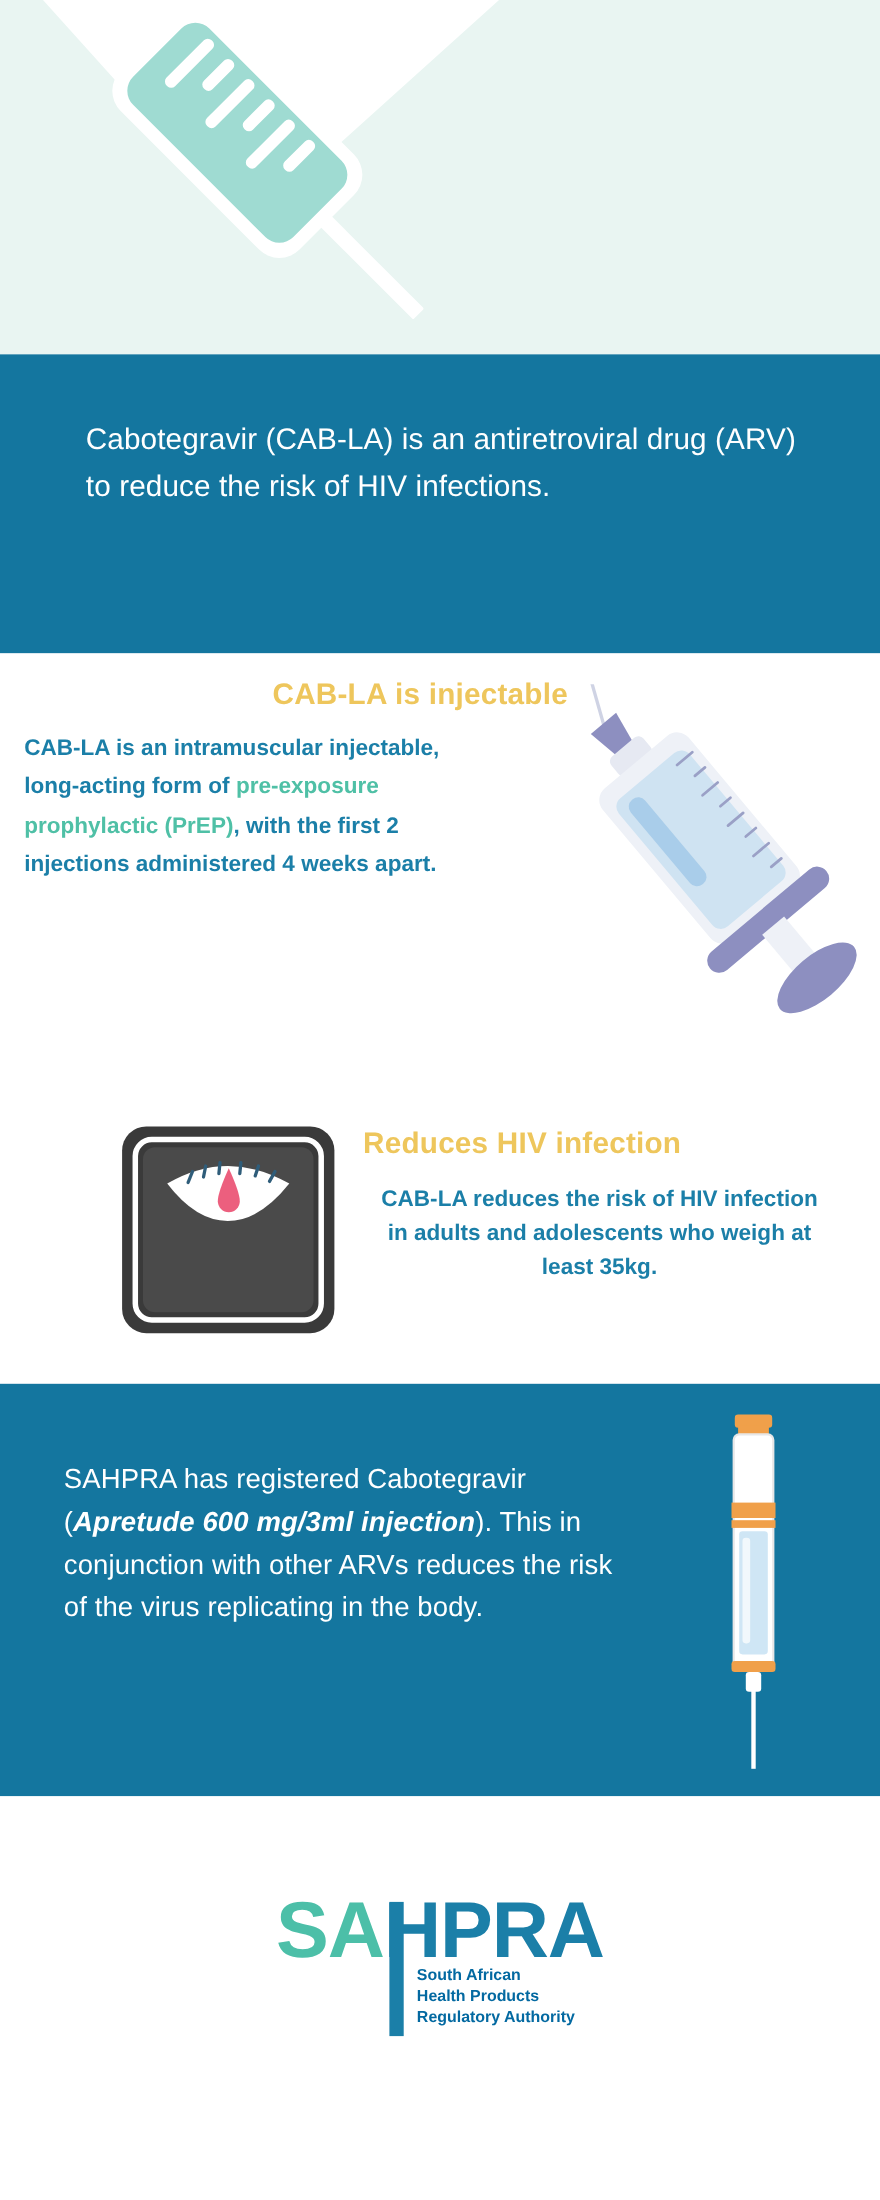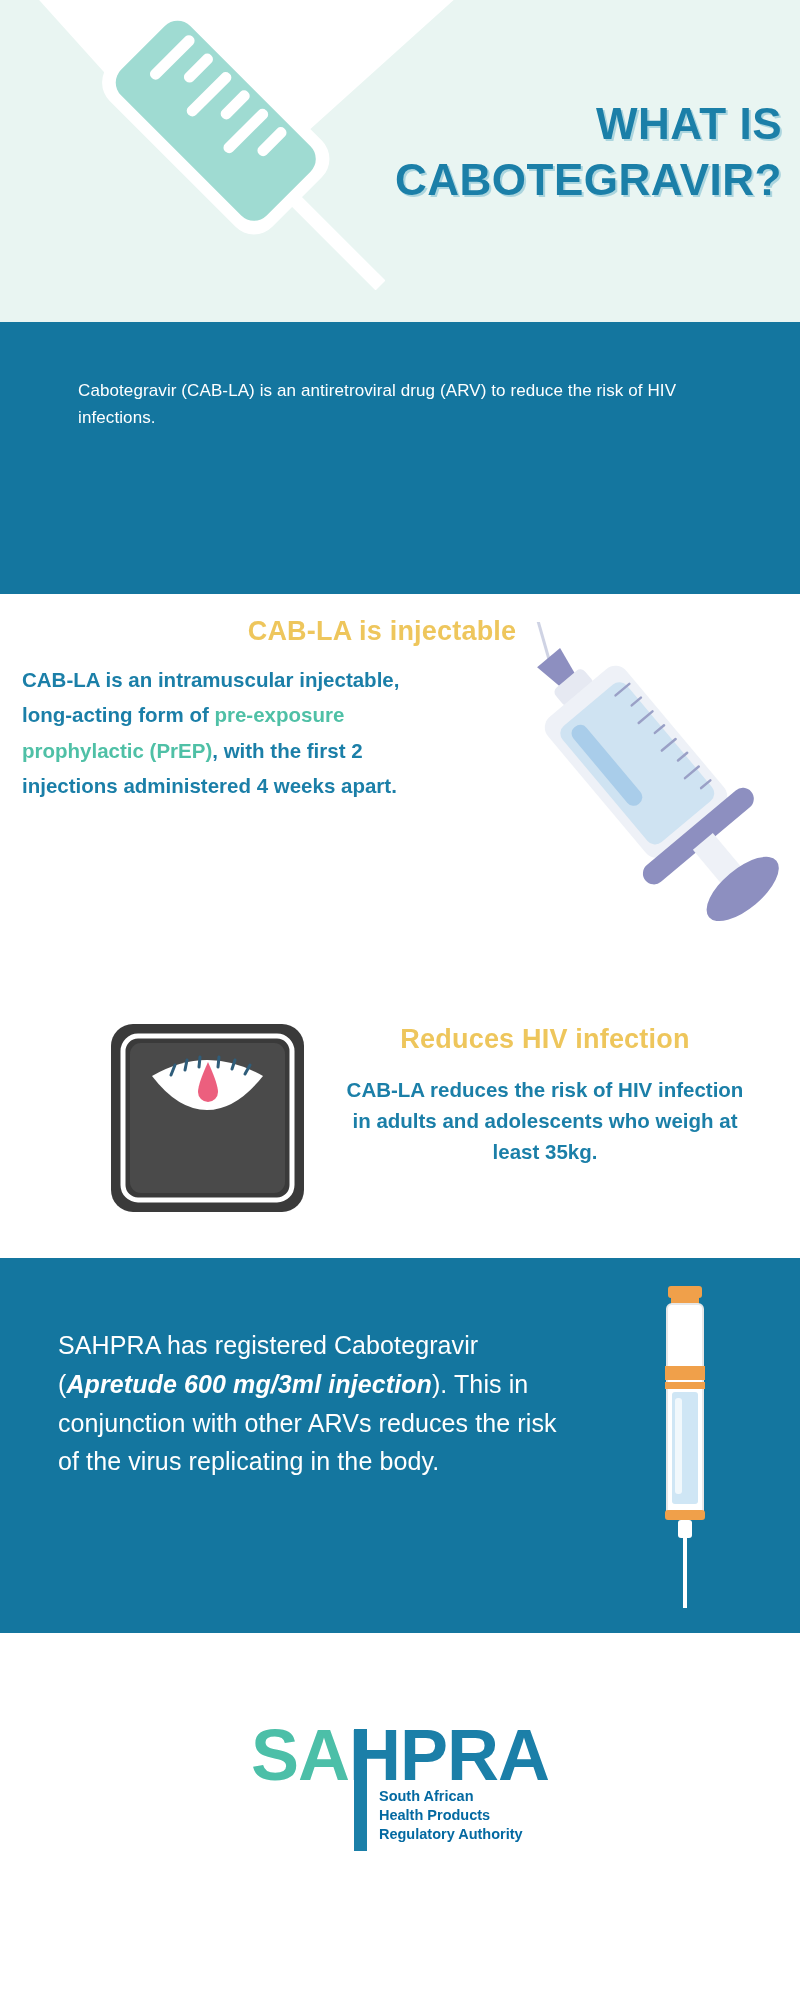--- a/index.html
+++ b/index.html
@@ -59,21 +59,21 @@
   .hero-title .l2 { display:block; }
 
   
   .band-blue {
     width: 800px;
     background: #14769f;
     color: #ffffff;
   }
   .band1 { height: 272px; padding: 56px 70px 0 78px; }
   .band1 p {
-    font-size: 17px;
+    font-size: 27px;
     line-height: 1.58;
     font-weight: 400;
     letter-spacing: 0.1px;
   }
 
   
   .sec-inject {
     position: relative;
     width: 800px;
     height: 412px;
@@ -127,21 +127,21 @@
     left: 105px;
     top: 12px;
     width: 205px;
     height: 200px;
   }
   .reduce-head {
     position: absolute;
     left: 330px;
     top: 18px;
     width: 460px;
-    text-align: center;
+    text-align: left;
     padding-right: 30px;
   }
   .reduce-body {
     position: absolute;
     left: 340px;
     top: 68px;
     width: 440px;
     padding-right: 30px;
     text-align: center;
     font-size: 20.5px;
@@ -237,24 +237,20 @@
         <rect x="172" y="104" width="36" height="11" rx="5" fill="#ffffff"></rect>
         <rect x="150" y="130" width="58" height="11" rx="5" fill="#ffffff"></rect>
         <rect x="172" y="156" width="36" height="11" rx="5" fill="#ffffff"></rect>
         <rect x="150" y="182" width="58" height="11" rx="5" fill="#ffffff"></rect>
         <rect x="172" y="208" width="36" height="11" rx="5" fill="#ffffff"></rect>
 
         <rect x="158" y="272" width="14" height="120" fill="#ffffff"></rect>
       </g>
     </svg>
 
-    <div class="hero-title">
-      <span class="l1">WHAT IS</span>
-      <span class="l2">CABOTEGRAVIR?</span>
-    </div>
   </div>
 
   <div class="band-blue band1">
     <p>Cabotegravir (CAB-LA) is an antiretroviral drug (ARV) to reduce the risk of HIV infections.</p>
   </div>
 
   <div class="sec-inject">
     <div class="inject-head heading-yellow">CAB-LA is injectable</div>
 
     <div class="inject-body">

